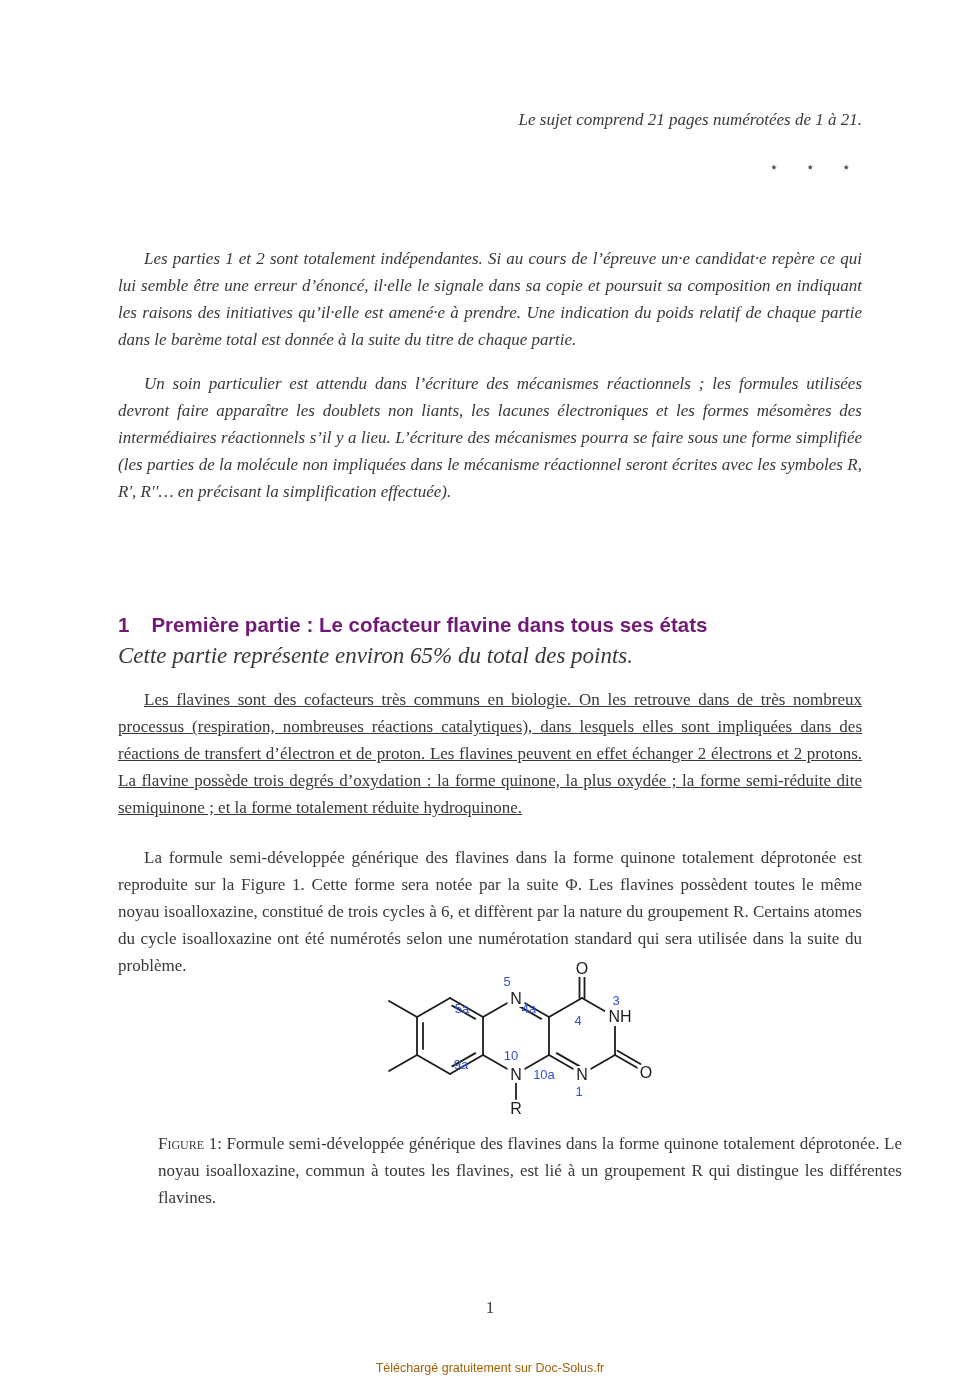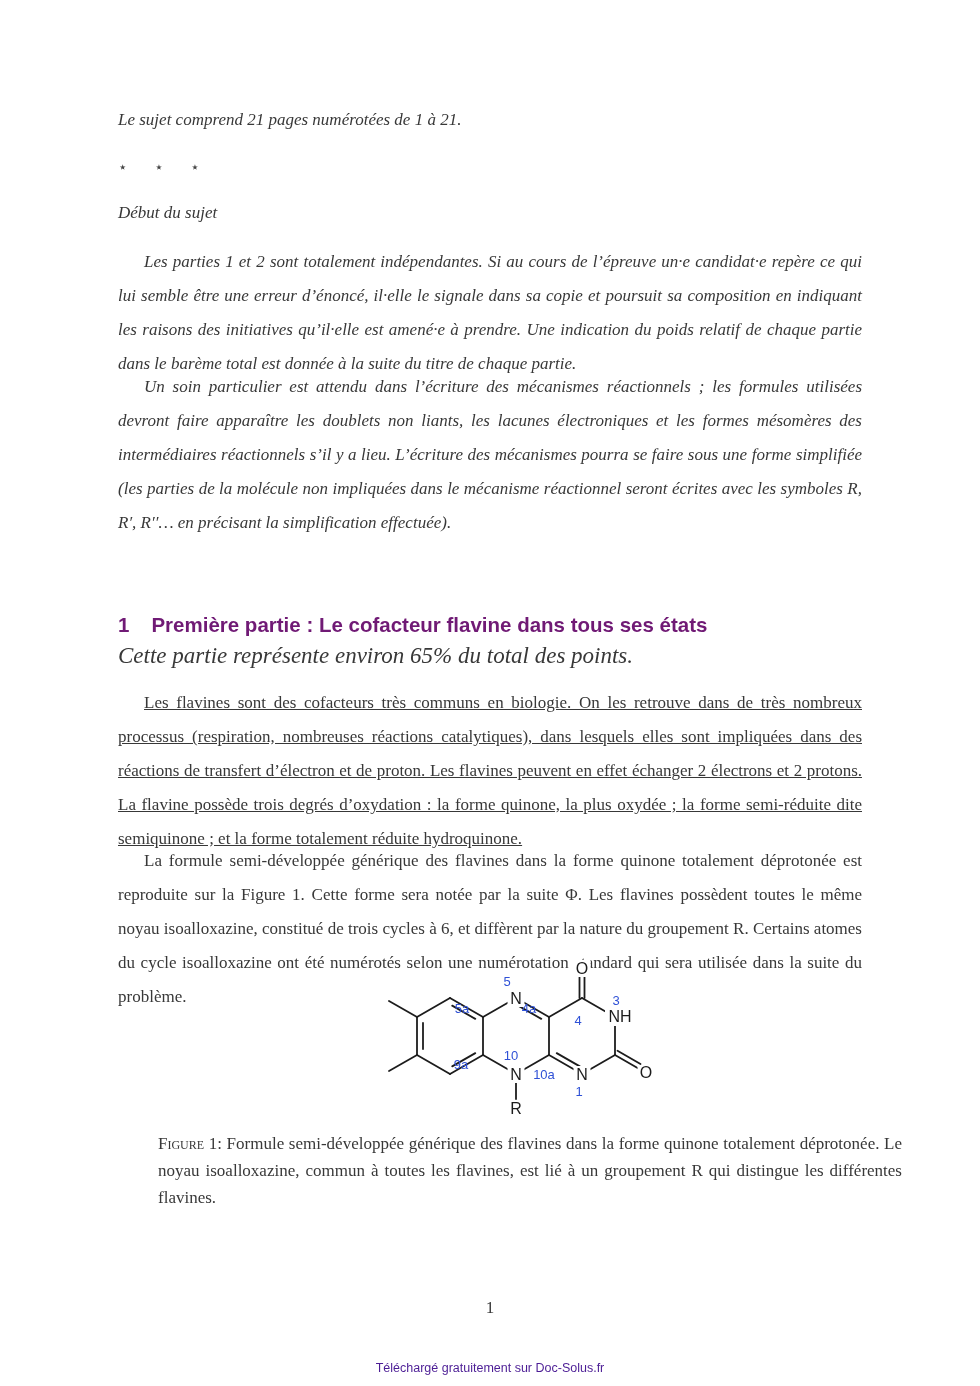--- a/index.html
+++ b/index.html
@@ -7,25 +7,25 @@
   .page {
     position: relative;
     width: 980px;
     height: 1386px;
     background: #ffffff;
     font-family: "Liberation Serif", serif;
     color: #383838;
     overflow: hidden;
   }
   .block { position: absolute; left: 118px; width: 744px; }
-  .centered { text-align: left; }
+  .centered { text-align: right; }
   .ital { font-style: italic; }
   .body-par {
     font-size: 17px;
-    line-height: 34px;
+    line-height: 27px;
     text-align: justify;
     text-indent: 26px;
   }
   .note-line { top: 110px; font-size: 17px; }
   .stars-line { top: 158px; font-size: 15px; letter-spacing: 11px; color: #444; font-family: "DejaVu Sans", sans-serif; }
   .debut-line { top: 203px; font-size: 17px; }
   .par1 { top: 245px; }
   .par2 { top: 370px; }
   .par3 { top: 513px; }
   .section-head {
@@ -47,40 +47,39 @@
     padding-left: 40px;
   }
   .caption { top: 1130px; font-size: 17px; line-height: 27px; text-align: justify; margin-left: 40px; }
   .caption .cap-label { font-variant: small-caps; }
   .page-number { top: 1298px; text-align: center; font-size: 17px; color: #3a3a3a; }
   .footer-line {
     top: 1361px;
     text-align: center;
     font-family: "Liberation Sans", sans-serif;
     font-size: 12.5px;
-    color: #4c1d95;
+    color: #a16207;
   }
   
   svg.molecule { display: block; }
   svg.molecule line { stroke: #1c1c1c; stroke-width: 1.8; stroke-linecap: round; }
   svg.molecule rect.mask { fill: #ffffff; stroke: none; }
   svg.molecule text { font-family: "Liberation Sans", sans-serif; }
   svg.molecule text.atom { font-size: 16px; fill: #1c1c1c; text-anchor: middle; }
   svg.molecule text.locant { font-size: 13px; fill: #2f51d6; text-anchor: middle; }
 </style>
 </head>
 <body>
 
 <div class="page">
 
   <div class="block centered ital note-line">Le sujet comprend 21 pages numérotées de 1 à 21.</div>
 
   <div class="block centered stars-line">⋆ ⋆ ⋆</div>
 
-  <div class="block centered ital debut-line">Début du sujet</div>
 
   <p class="block ital body-par par1">Les parties 1 et 2 sont totalement indépendantes. Si au cours de l’épreuve un·e candidat·e repère ce qui lui semble être une erreur d’énoncé, il·elle le signale dans sa copie et poursuit sa composition en indiquant les raisons des initiatives qu’il·elle est amené·e à prendre. Une indication du poids relatif de chaque partie dans le barème total est donnée à la suite du titre de chaque partie.</p>
 
   <p class="block ital body-par par2">Un soin particulier est attendu dans l’écriture des mécanismes réactionnels ; les formules utilisées devront faire apparaître les doublets non liants, les lacunes électroniques et les formes mésomères des intermédiaires réactionnels s’il y a lieu. L’écriture des mécanismes pourra se faire sous une forme simplifiée (les parties de la molécule non impliquées dans le mécanisme réactionnel seront écrites avec les symboles R, R′, R′′… en précisant la simplification effectuée).</p>
 
 
   <h1 class="block section-head">
     <span class="sec-num">1</span><span>Première partie : Le cofacteur flavine dans tous ses états</span>
   </h1>
 

